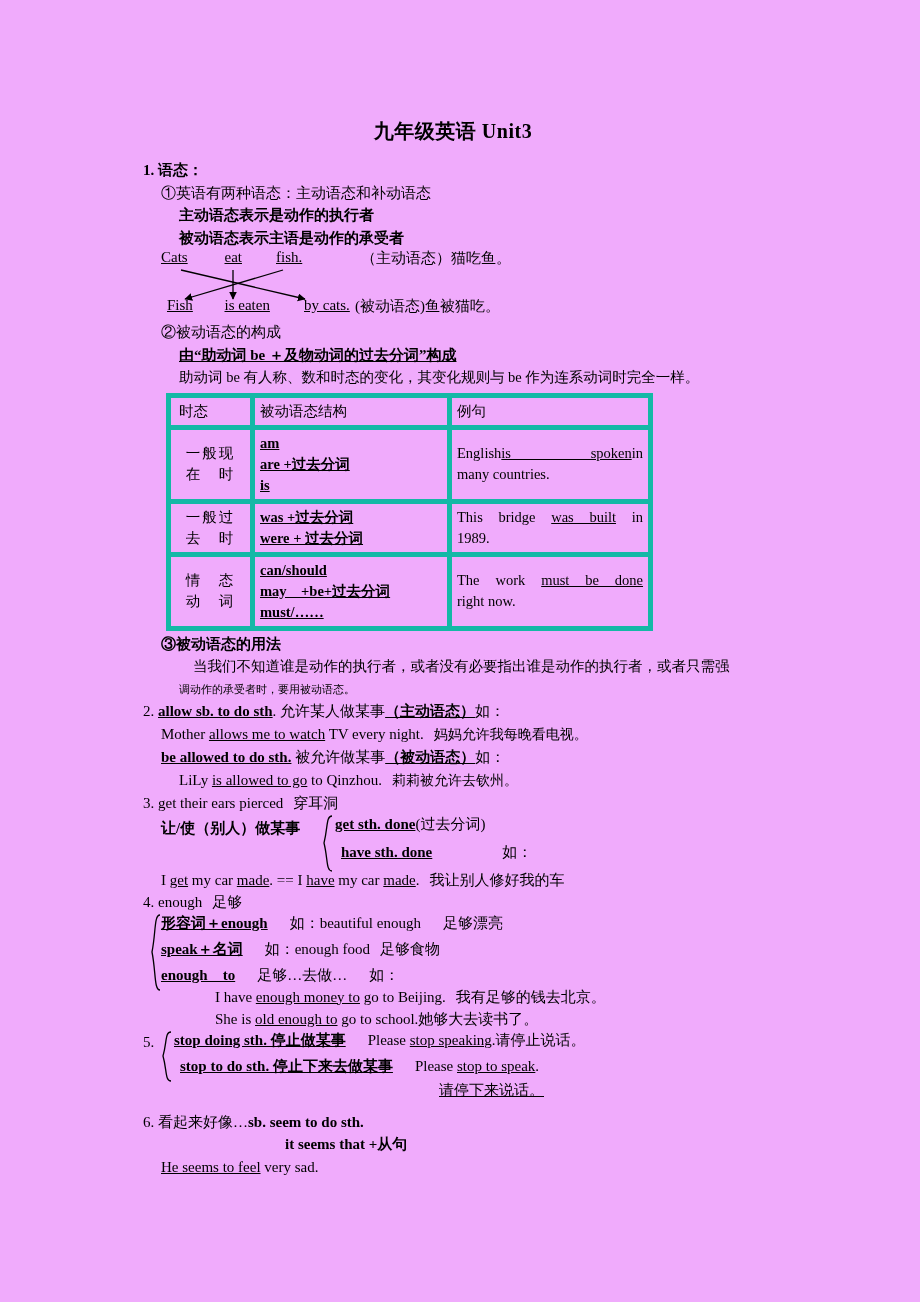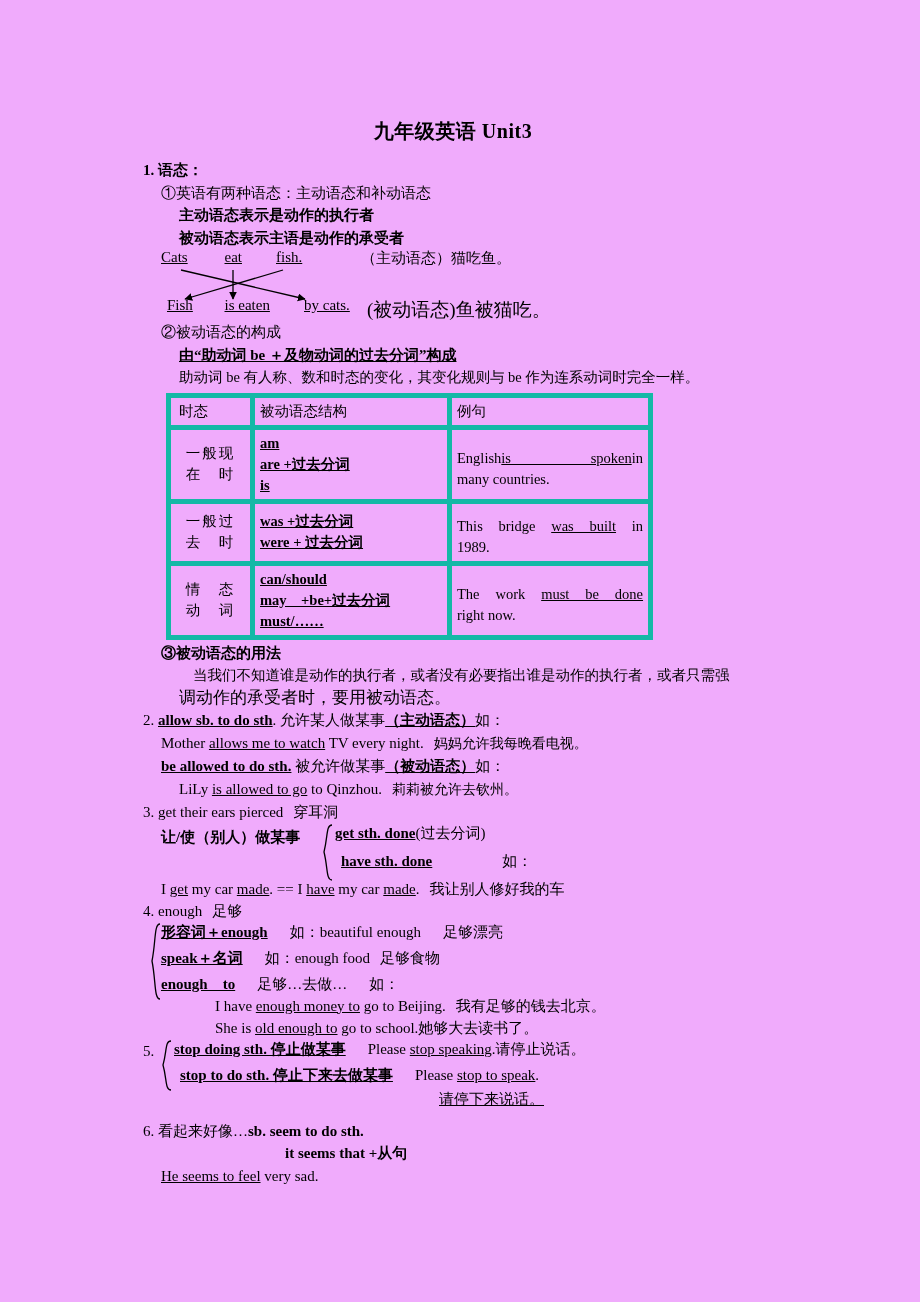--- a/index.html
+++ b/index.html
@@ -60,42 +60,42 @@
   .voice-row.active { left: 18px; top: 0px; }
   .voice-row.passive { left: 24px; top: 48px; }
   .arrow-svg {
     position: absolute;
     left: 10px;
     top: 17px;
     width: 210px;
     height: 42px;
   }
   .note-active { position: absolute; left: 218px; top: 0px; font-size:15px; white-space:nowrap;}
-  .note-passive { position: absolute; left: 224px; top: 48px; font-size:19px; white-space:nowrap;}
+  .note-passive { position: absolute; left: 212px; top: 48px; font-size:15px; white-space:nowrap;}
 
   
   table.grammar {
     border-collapse: collapse;
     margin-top: 4px;
     margin-left: 23px;
     width: 436px;
     table-layout: fixed;
   }
   table.grammar td {
     border: 5px solid #14b8a6;
     padding: 3px 5px;
     font-size: 14.5px;
     line-height: 21px;
     vertical-align: middle;
   }
   td.c1 { width: 66px; text-align: center; }
   td.c2 { width: 182px; }
   td.c3 { width: 186px; }
   .tense-label { letter-spacing: 2px; display:block; text-align:center;}
-  .justify { text-align: justify; text-align-last: justify; margin-top: 9px; }
+  .justify { text-align: justify; text-align-last: justify; }
   .nj { text-align: left; text-align-last: left; }
 
   
   .brace-block {
     position: relative;
   }
   .brace {
     position: absolute;
     font-size: 15px;
     line-height: 1;
@@ -210,21 +210,21 @@
           <td class="c3">
             <div class="justify"><span>The work</span> <span class="u">must be done</span></div>
             <div class="nj">right now.</div>
           </td>
         </tr>
       </tbody>
     </table>
 
     <div class="ln ind1 b" style="margin-top:2px;">③被动语态的用法</div>
     <div class="ln ind2" style="font-size:14.5px;padding-left:50px;">当我们不知道谁是动作的执行者，或者没有必要指出谁是动作的执行者，或者只需强</div>
-    <div class="ln ind2" style="font-size:17px;">调动作的承受者时，要用被动语态。</div>
+    <div class="ln ind2" style="font-size:11px;">调动作的承受者时，要用被动语态。</div>
 
     <div class="ln">
       <span>2.</span>
       <span class="ub">allow sb. to do sth</span><span>. 允许某人做某事</span><span class="ub">（主动语态）</span><span>如：</span>
     </div>
     <div class="ln ind1">
       <span>Mother </span><span class="u">allows me to watch</span><span> TV every night.</span><span class="sp-sm"></span><span style="font-size:14px;">妈妈允许我每晚看电视。</span>
     </div>
     <div class="ln ind1">
       <span class="ub">be allowed to do sth.</span><span> 被允许做某事</span><span class="ub">（被动语态）</span><span>如：</span>

